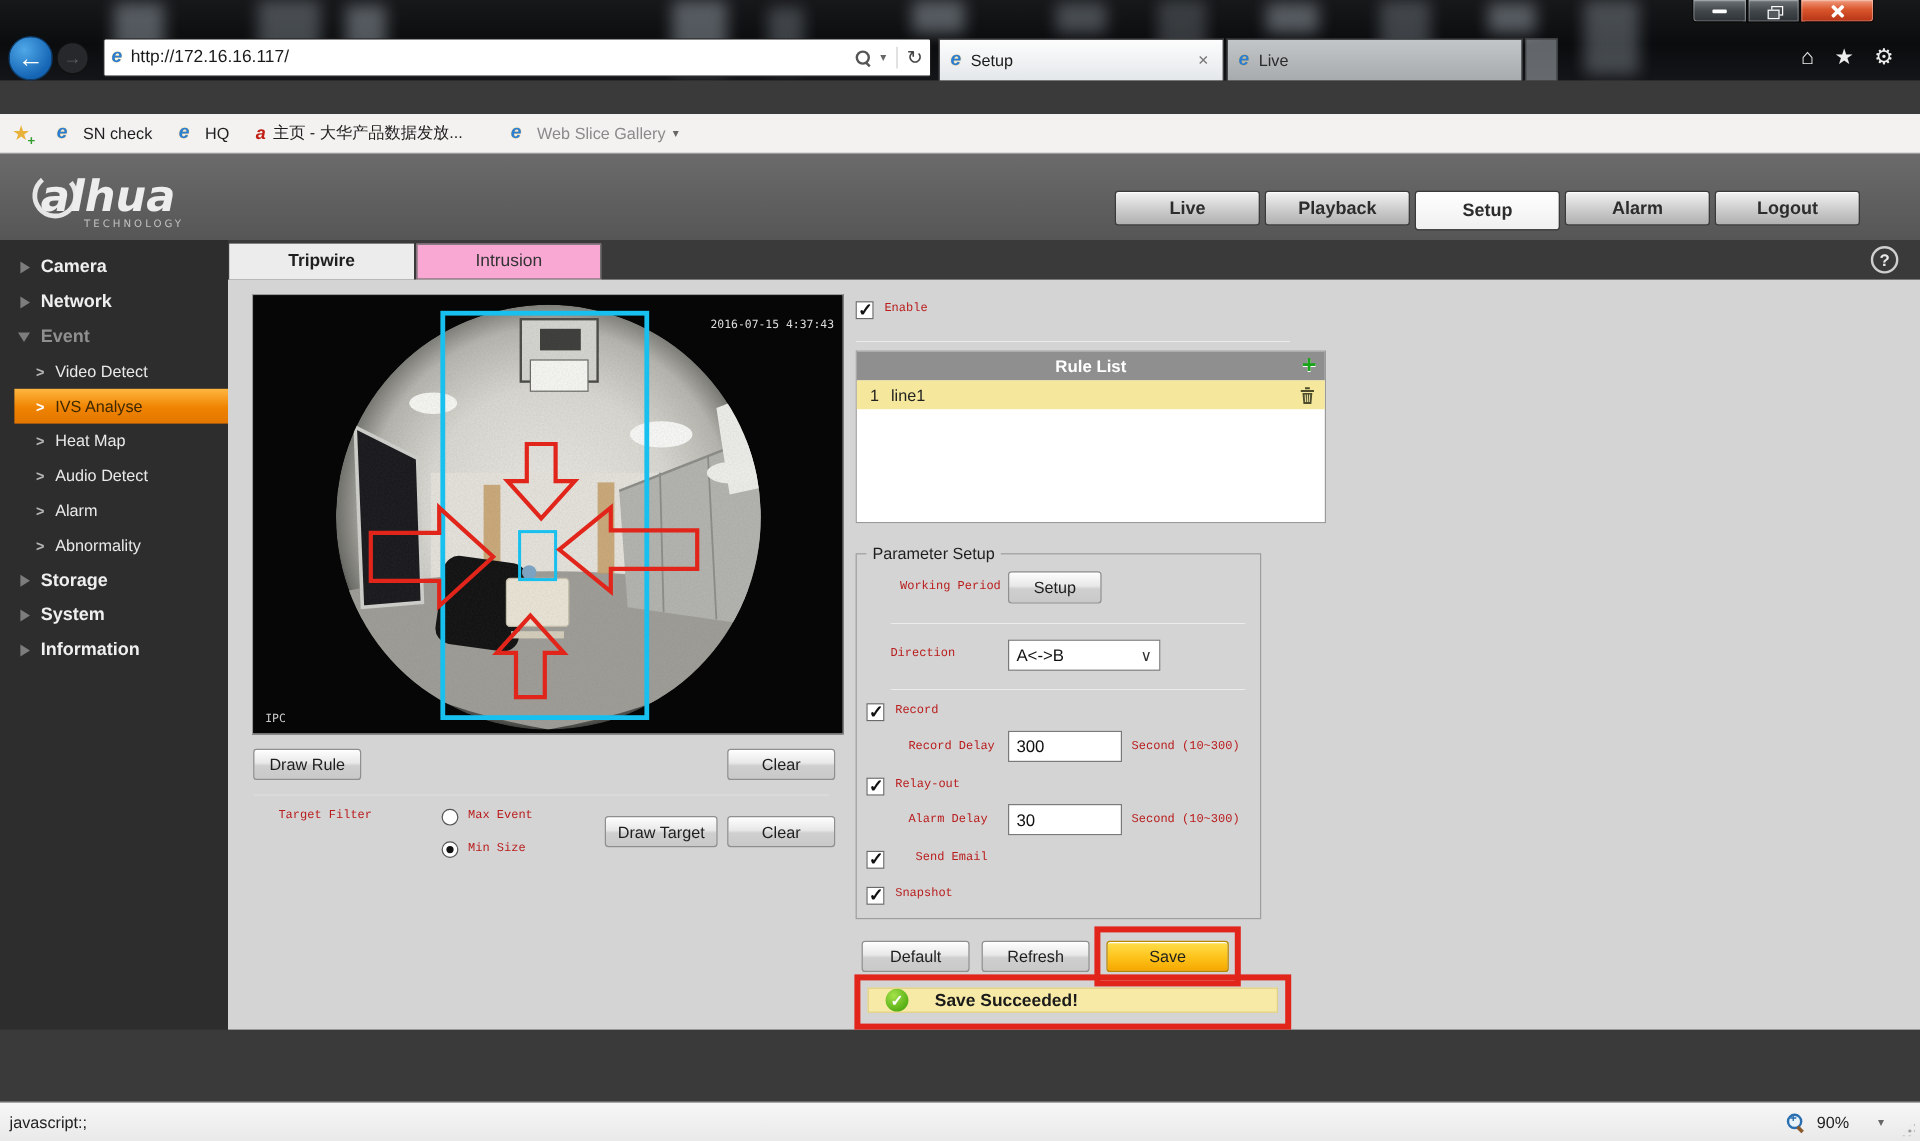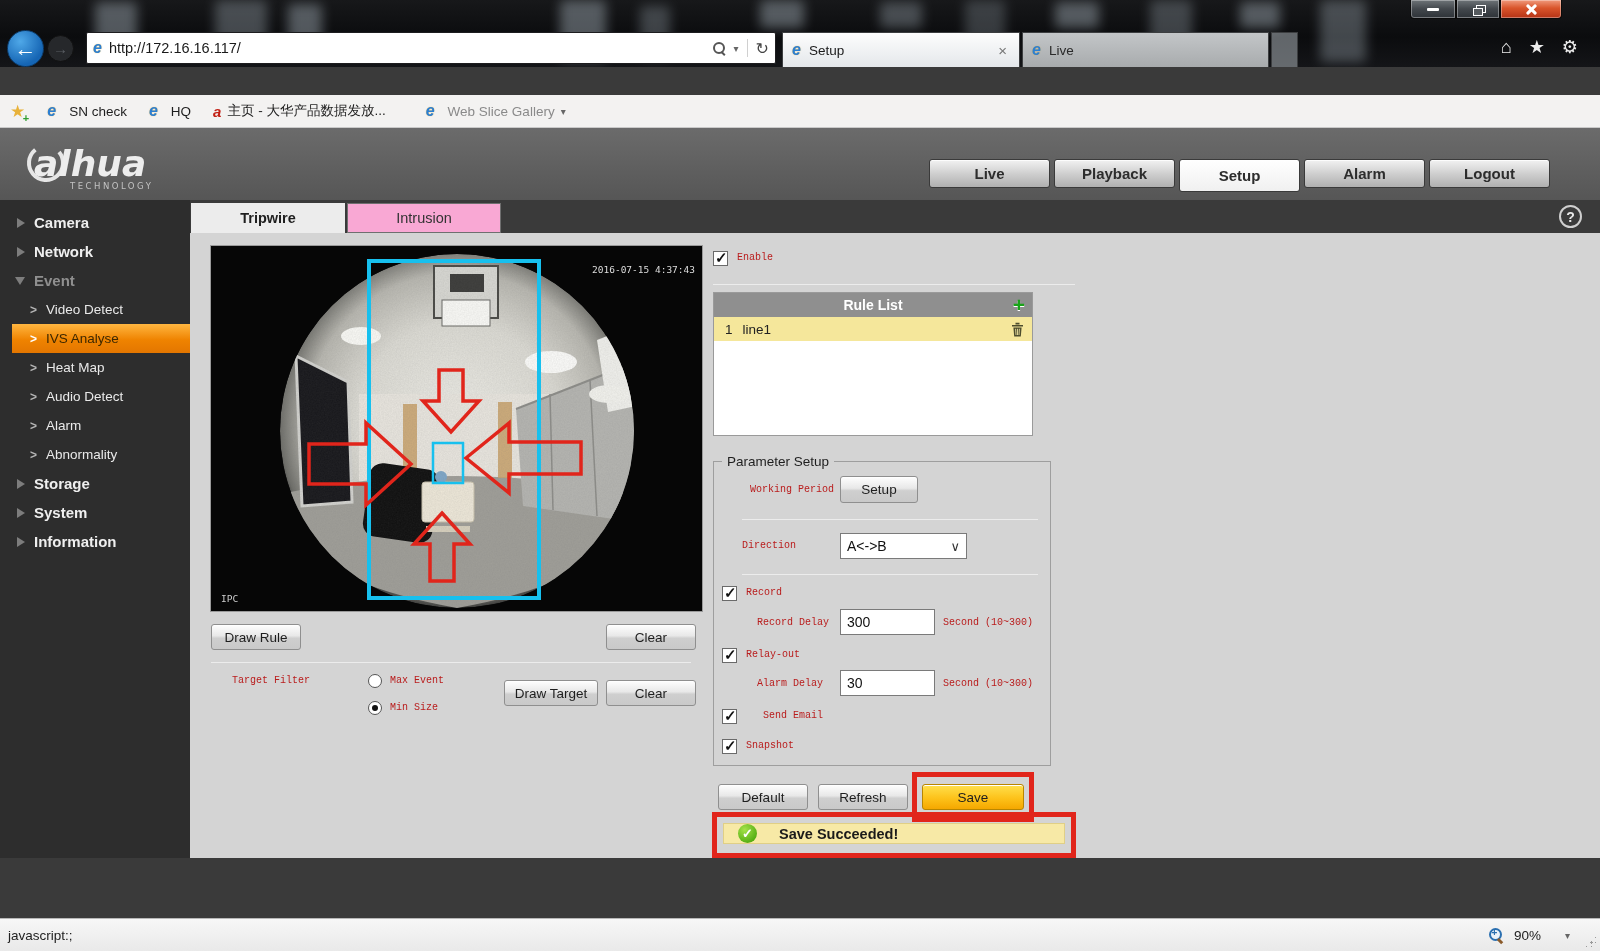--- a/index.html
+++ b/index.html
@@ -117,21 +117,21 @@
     border:1px solid #8f8f8f; border-radius:3px; box-shadow:inset 0 1px 0 #fff; position:absolute; }
   .btn-save { background:linear-gradient(to bottom,#ffe04d 0%,#fdc21a 55%,#f5a700 100%); border-color:#b98600; }
   .groove { position:absolute; height:1px; background:#b2b2b2; border-bottom:1px solid #ececec; }
   .cb { position:absolute; width:15px; height:15px; background:#fff; border:1px solid #6a6a6a; }
   .cb.checked::after { content:"✓"; position:absolute; left:1px; top:-3px; font-size:15px; font-weight:bold; color:#111; }
   .radio { position:absolute; width:14px; height:14px; border-radius:50%; background:#fff; border:1px solid #555; }
   .radio.checked::after { content:""; position:absolute; left:3px; top:3px; width:6px; height:6px; border-radius:50%; background:#111; }
   .lbl { position:absolute; font-size:10px; color:#b91c1c; white-space:nowrap;font-family:Liberation Mono, monospace; }
 
   
-  .rule-list { position:absolute; left:523px; top:59px; width:320px; height:144px; border:1px solid #9a9a9a; background:#fff; }
+  .rule-list { position:absolute; left:523px; top:59px; width:392px; height:144px; border:1px solid #9a9a9a; background:#fff; }
   .rule-head { height:24px; background:#8f8f8f; color:#fff; font-size:14px; font-weight:bold;
     display:flex; align-items:center; justify-content:center; position:relative; }
   .add-plus { position:absolute; right:7px; top:0; color:#19a319; font-size:21px; font-weight:900; line-height:23px; text-shadow:0 1px 0 #fff; }
   .rule-row { height:24px; background:#f5e79b; display:flex; align-items:center; font-size:13.5px; color:#222; position:relative; }
   .rule-num { margin-left:11px; } .rule-name { margin-left:10px; }
   .trash { position:absolute; right:8px; top:5px; }
 
   
   .param-fs { position:absolute; left:523px; top:228px; width:338px; height:305px; border:1px solid #9e9e9e; }
   .param-legend { position:absolute; left:8px; top:-8px; background:#d4d4d4; padding:0 5px; font-size:13.5px; color:#1e1e1e; }

